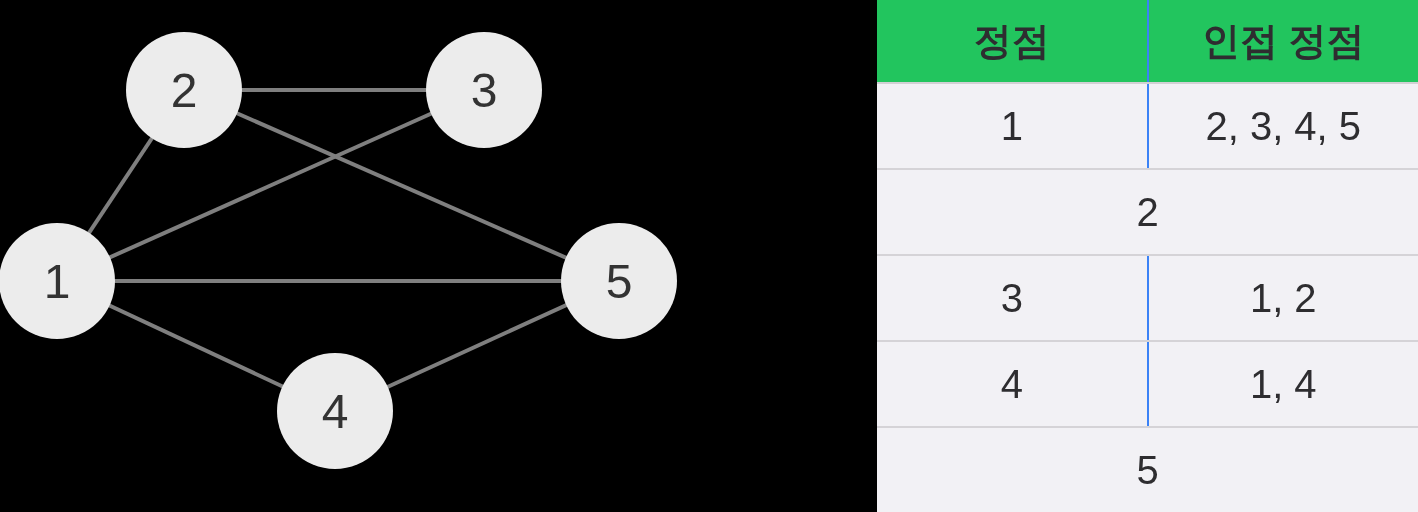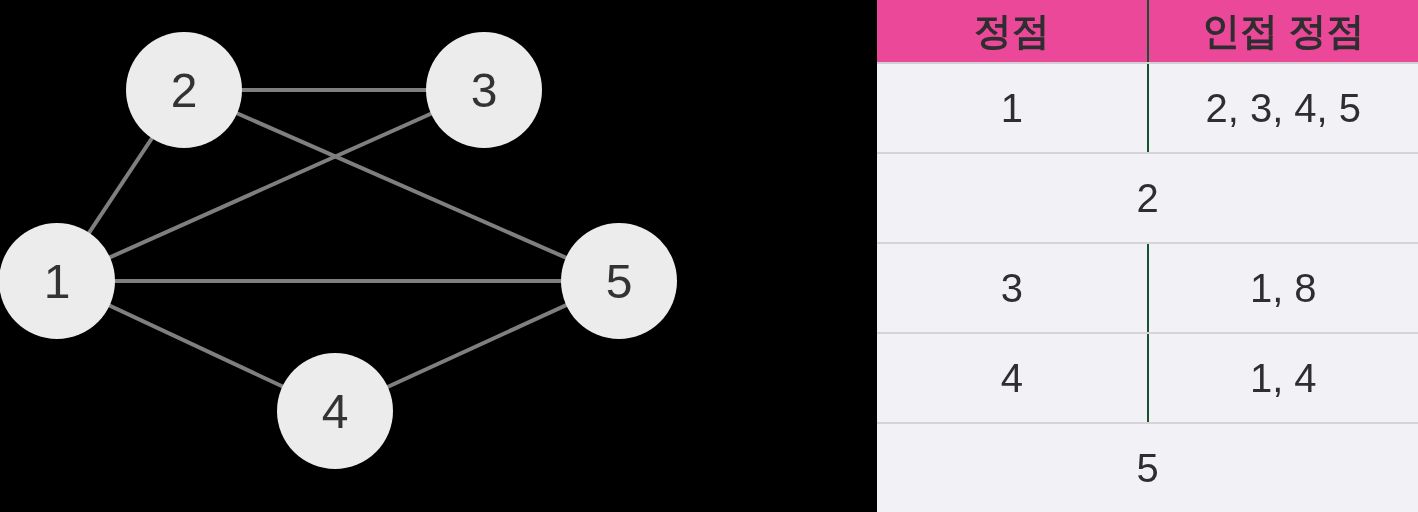--- a/index.html
+++ b/index.html
@@ -27,24 +27,24 @@
     height: 512px;
   }
   .table-panel {
     flex: 1 1 auto;
     height: 512px;
     display: flex;
     flex-direction: column;
     background: #f2f1f5;
   }
   .t-header {
-    height: 64px;
+    height: 84px;
     flex: 0 0 auto;
     display: flex;
-    background: #ec4899;
+    background: #22c55e;
     border-bottom: 2px solid #d2d0d4;
     box-sizing: border-box;
   }
   .t-header .cell {
     font-weight: bold;
     font-size: 38px;
     color: #2e2d30;
   }
   .t-body {
     flex: 1 1 auto;
@@ -63,21 +63,21 @@
   .cell {
     flex: 1 1 0;
     display: flex;
     align-items: center;
     justify-content: center;
     font-size: 40px;
     color: #2e2d30;
     box-sizing: border-box;
   }
   .cell.col2 {
-    border-left: 2px solid #14532d;
+    border-left: 2px solid #3b82f6;
   }
 </style>
 </head>
 <body>
 
 <div class="app">
 
   <div class="graph-panel">
     <svg viewBox="0 0 877 512" xmlns="http://www.w3.org/2000/svg">
         <line x1="57" y1="281" x2="184" y2="90" stroke="#7f7f7f" stroke-width="4"></line>
@@ -108,21 +108,21 @@
     <div class="t-body">
         <div class="t-row">
           <div class="cell col1">1</div>
           <div class="cell col2">2, 3, 4, 5</div>
         </div>
         <div class="t-row">
           <div class="cell col1">2</div>
         </div>
         <div class="t-row">
           <div class="cell col1">3</div>
-          <div class="cell col2">1, 8</div>
+          <div class="cell col2">1, 2</div>
         </div>
         <div class="t-row">
           <div class="cell col1">4</div>
           <div class="cell col2">1, 4</div>
         </div>
         <div class="t-row">
           <div class="cell col1">5</div>
         </div>
       </div>
   </div>

